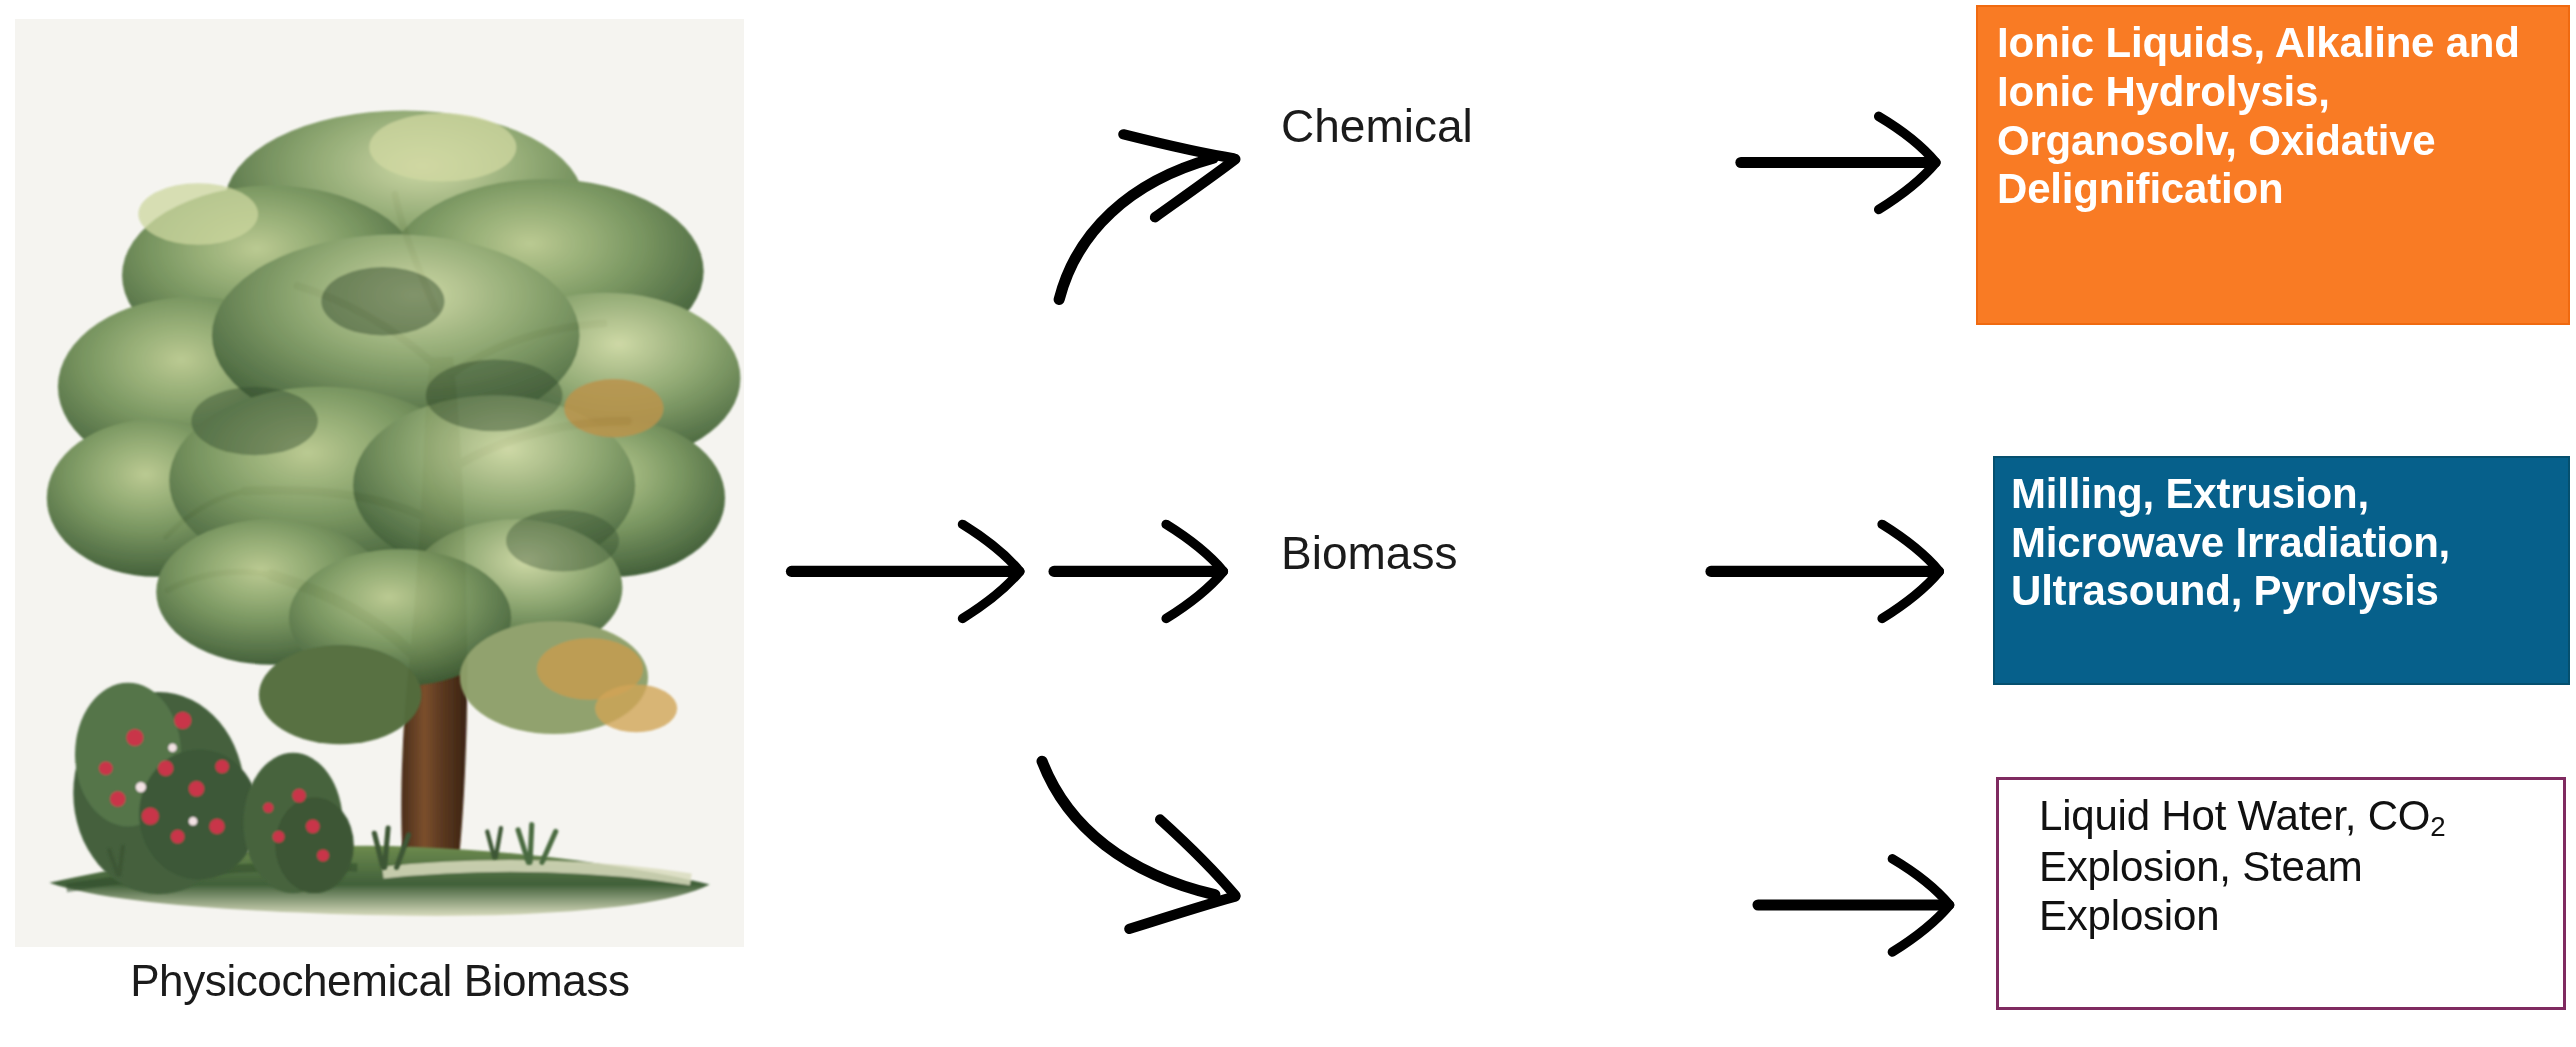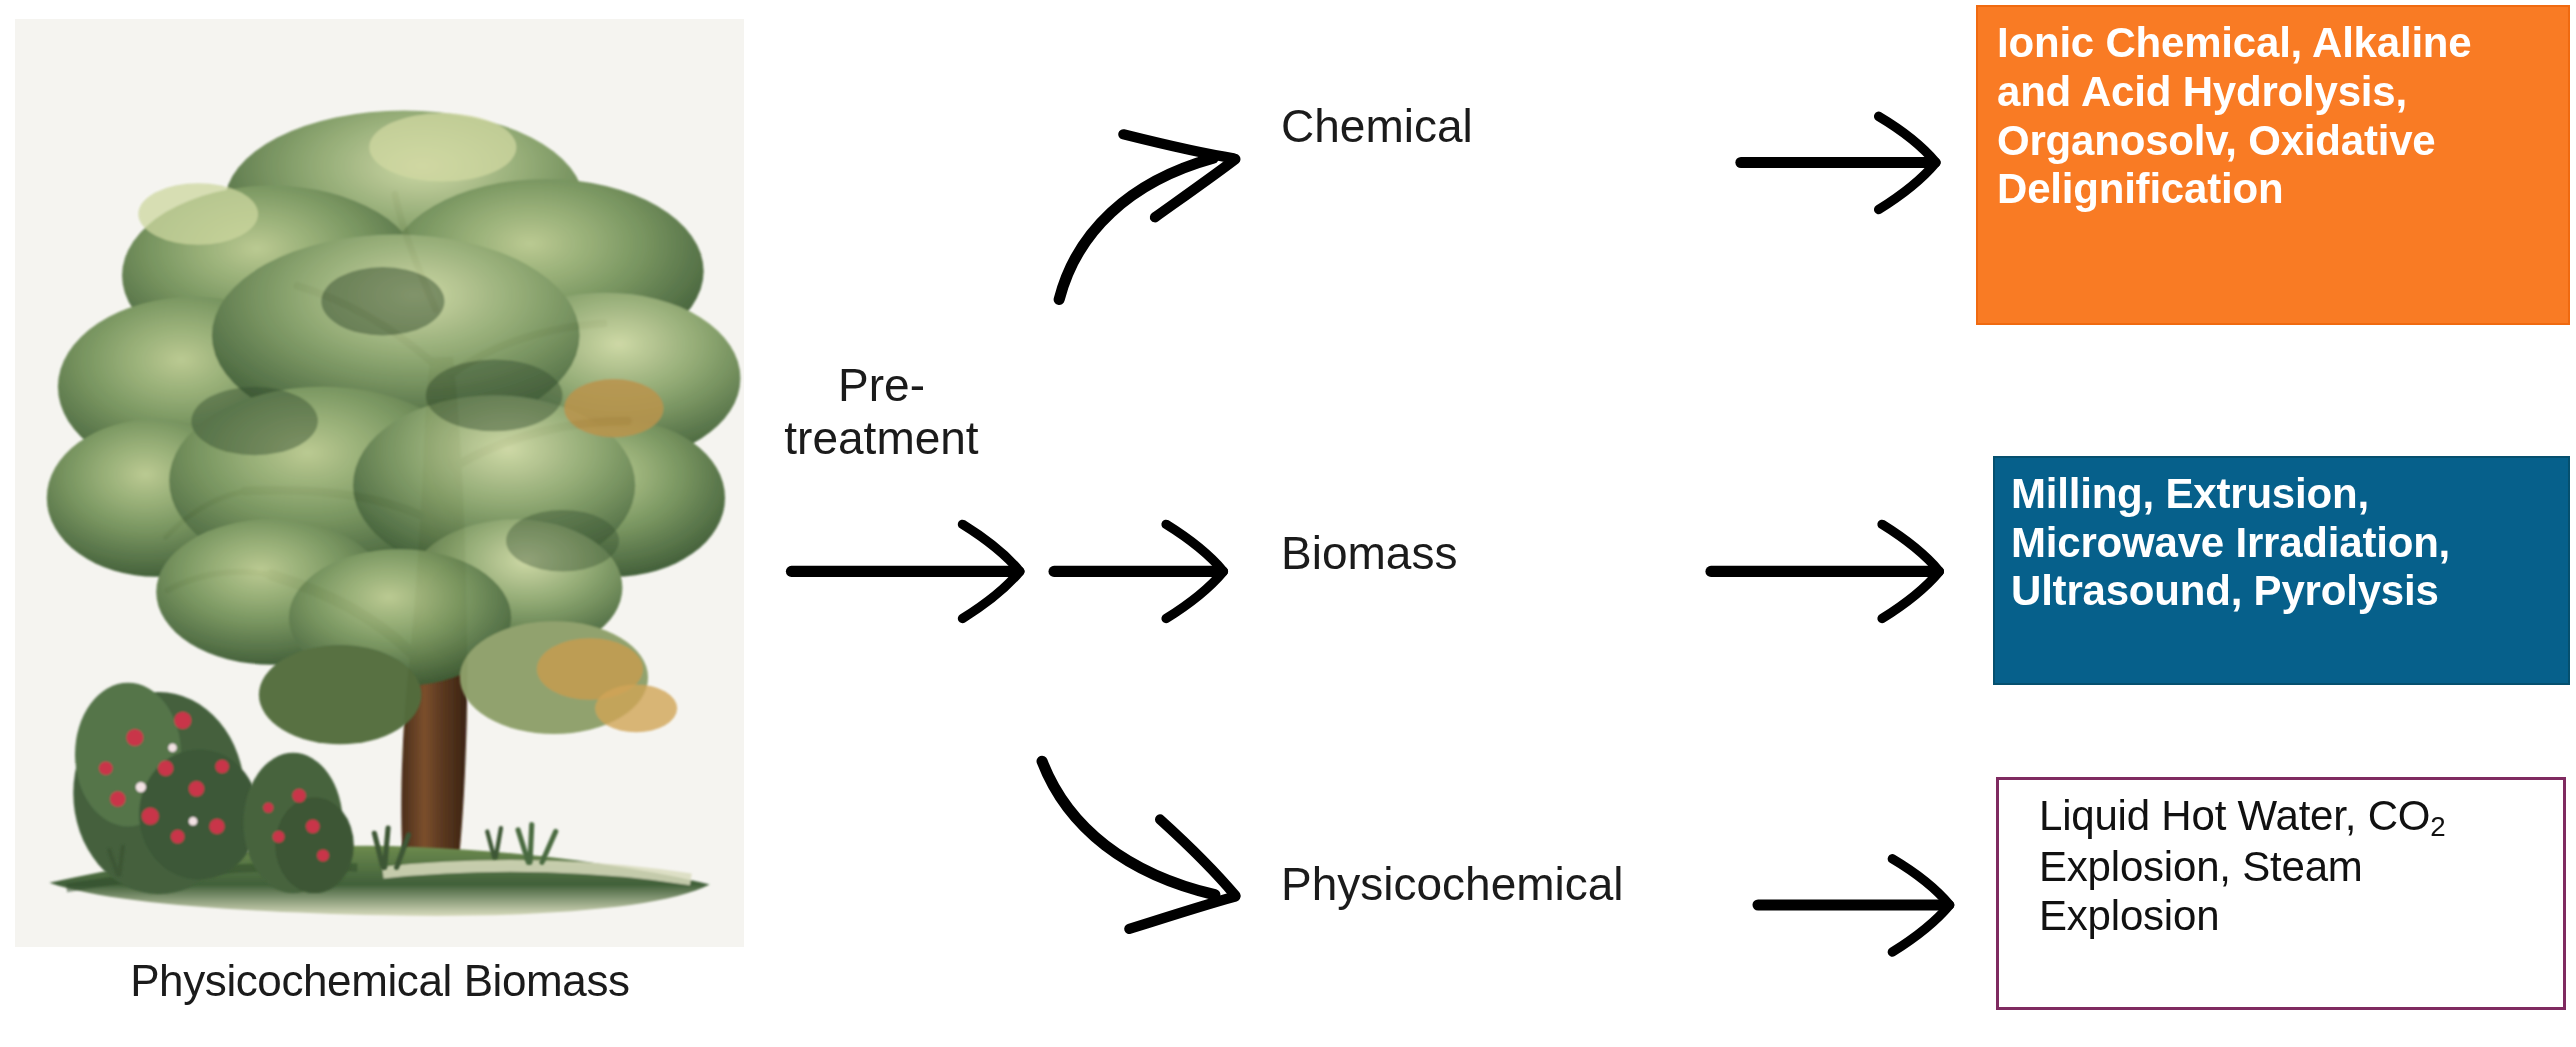--- a/index.html
+++ b/index.html
@@ -253,30 +253,25 @@
         <path d="M430 992 l-10 -40 m12 40 l4 -46 m10 46 l14 -38" stroke="#3c5636" stroke-width="6" fill="none" stroke-linecap="round"></path>
         <path d="M600 986 l-12 -38 m14 38 l2 -44 m12 44 l16 -36" stroke="#4a6a40" stroke-width="6" fill="none" stroke-linecap="round"></path>
         <path d="M560 980 l-8 -30 m10 30 l6 -34" stroke="#3c5636" stroke-width="5" fill="none" stroke-linecap="round"></path>
         <path d="M120 1000 l-10 -28 m12 28 l4 -32" stroke="#3c5636" stroke-width="5" fill="none" stroke-linecap="round"></path>
       </g>
     </svg>
   </div>
 
   <div class="biomass-caption">Physicochemical Biomass</div>
 
-  <div class="pretreatment-label">
-    <div>Pre-</div>
-    <div>treatment</div>
-  </div>
 
   <div class="stage-label chemical">Chemical</div>
 
   <div class="stage-label physical">Biomass</div>
 
-  <div class="stage-label physicochem">Physicochemical</div>
 
   <svg class="arrow-layer" viewBox="0 0 3011 1224">
     <g fill="none" stroke="#000000" stroke-linecap="round" stroke-linejoin="round">
 
       <g>
         <path d="M925 668 L1185 668" stroke-width="13"></path>
         <path d="M1125 613 C1162 636, 1182 656, 1192 668" stroke-width="11"></path>
         <path d="M1125 723 C1162 700, 1182 680, 1192 668" stroke-width="11"></path>
       </g>
 
@@ -312,21 +307,21 @@
 
       <g>
         <path d="M2055 1058 L2270 1058" stroke-width="13"></path>
         <path d="M2212 1004 C2249 1026, 2269 1046, 2279 1058" stroke-width="11"></path>
         <path d="M2212 1113 C2249 1090, 2269 1070, 2279 1058" stroke-width="11"></path>
       </g>
 
     </g>
   </svg>
 
-  <div class="result-box orange">Ionic Chemical, Alkaline and Acid Hydrolysis, Organosolv, Oxidative Delignification</div>
+  <div class="result-box orange">Ionic Liquids, Alkaline and Ionic Hydrolysis, Organosolv, Oxidative Delignification</div>
 
   <div class="result-box blue">Milling, Extrusion, Microwave Irradiation, Ultrasound, Pyrolysis</div>
 
   <div class="result-box outline">
     <span>Liquid Hot Water, CO</span><sub>2</sub><span> Explosion, Steam Explosion</span>
   </div>
 
 </div>
 
 

